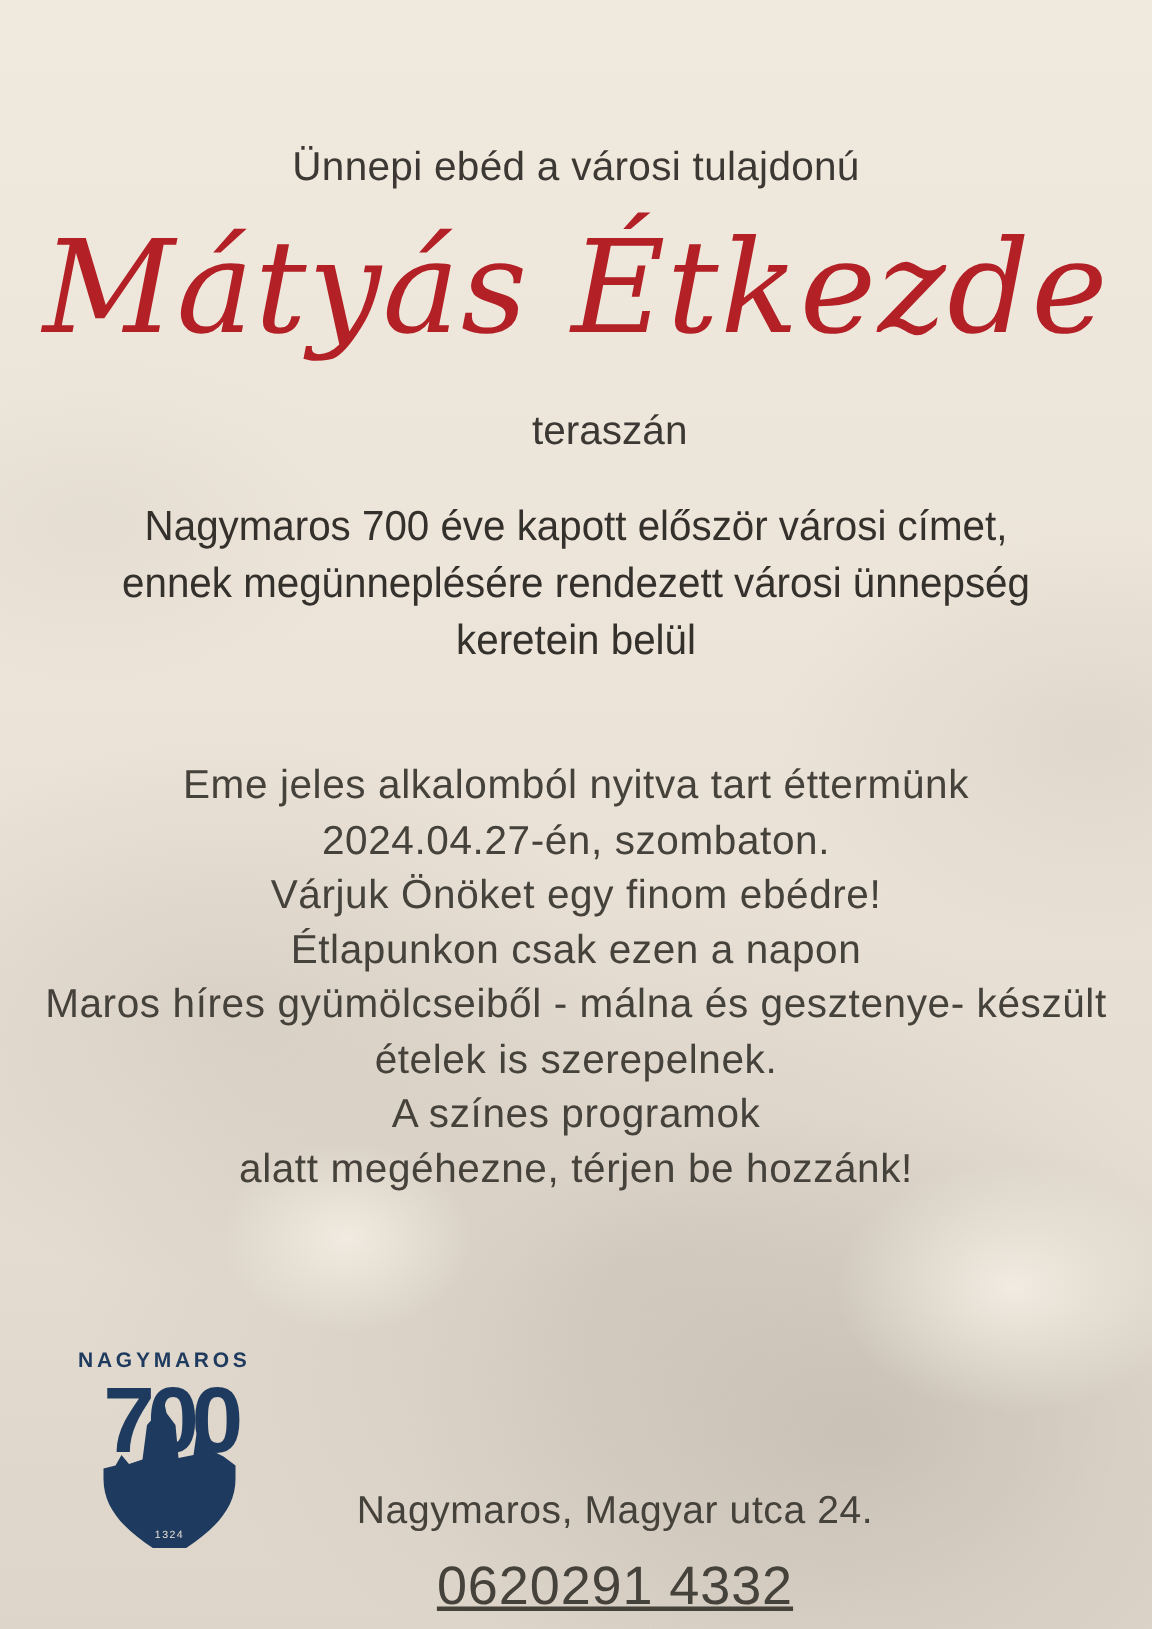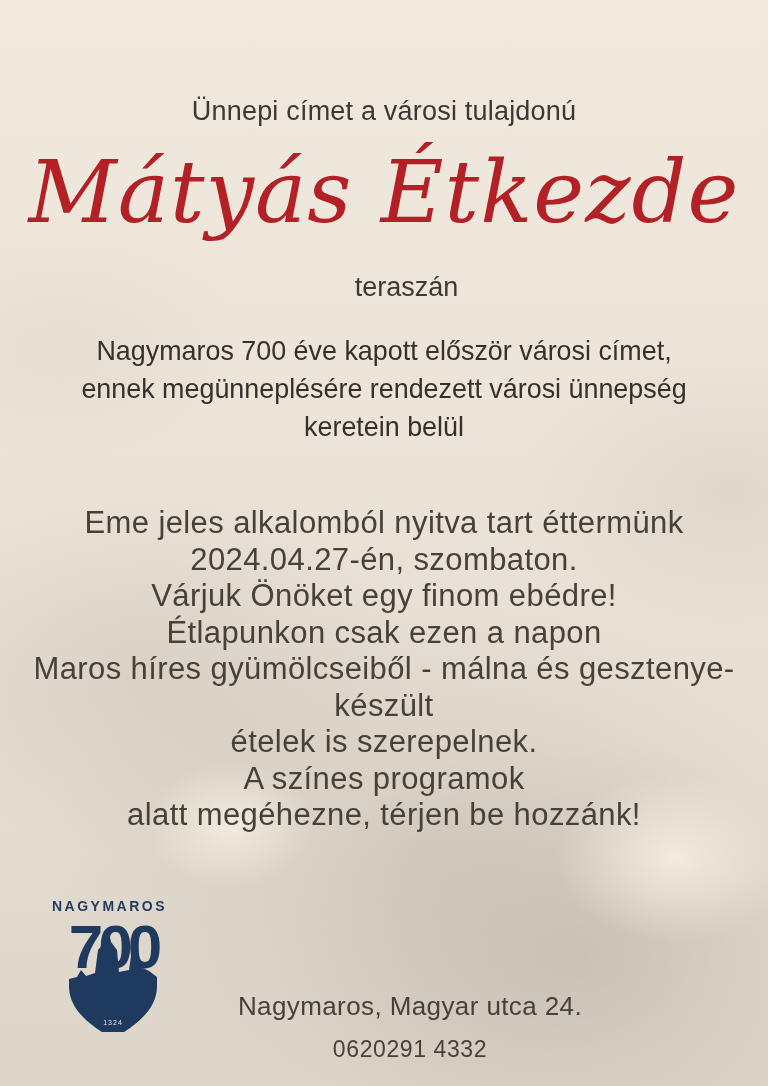--- a/index.html
+++ b/index.html
@@ -26,34 +26,34 @@
     top:142px;
     font-family:"DejaVu Serif","Liberation Serif",serif;
     font-style:italic;
     font-weight:normal;
     font-size:86px;
     color:#b32026;
     letter-spacing:1px;
   }
   .subtitle{top:272px;font-size:27px;color:#3c3834;margin-left:45px;}
   .lead{top:332px;font-size:28px;line-height:38px;color:#34302c;transform:scaleX(0.96);transform-origin:50% 0;}
-  .body-block{top:505px;font-size:31px;line-height:36.5px;color:#45413b;letter-spacing:0.4px;}
+  .body-block{top:505px;font-size:27px;line-height:36.5px;color:#45413b;letter-spacing:0.4px;}
   .footer-address{top:991px;font-size:26px;color:#45413b;letter-spacing:0.4px;padding-left:52px;}
-  .footer-phone{top:1036px;font-size:23px;color:#45413b;letter-spacing:0.6px;padding-left:52px;}
+  .footer-phone{top:1036px;font-size:36px;color:#45413b;letter-spacing:0.6px;padding-left:52px;text-decoration:underline;}
   .logo{position:absolute;left:52px;top:898px;width:122px;}
   .logo-city{font-size:14px;font-weight:bold;letter-spacing:2.5px;color:#1e3a5e;margin-bottom:-4px;}
   .logo svg{display:block;}
   .line{display:block;}
 </style>
 </head>
 <body>
 
 <div class="poster">
 
-  <div class="center intro">Ünnepi címet a városi tulajdonú</div>
+  <div class="center intro">Ünnepi ebéd a városi tulajdonú</div>
 
   <div class="center title">Mátyás Étkezde</div>
 
   <div class="center subtitle">teraszán</div>
 
   <div class="center lead">
     <span class="line">Nagymaros 700 éve kapott először városi címet,</span>
     <span class="line">ennek megünneplésére rendezett városi ünnepség</span>
     <span class="line">keretein belül</span>
   </div>

